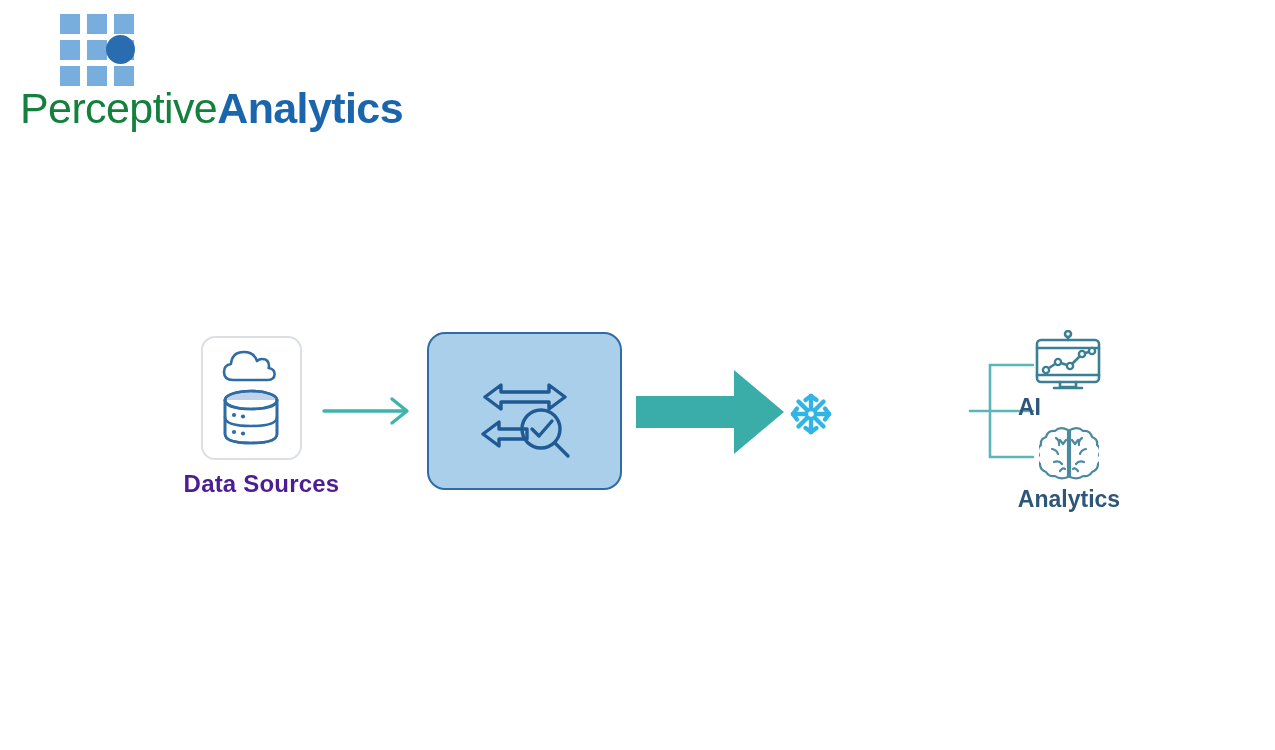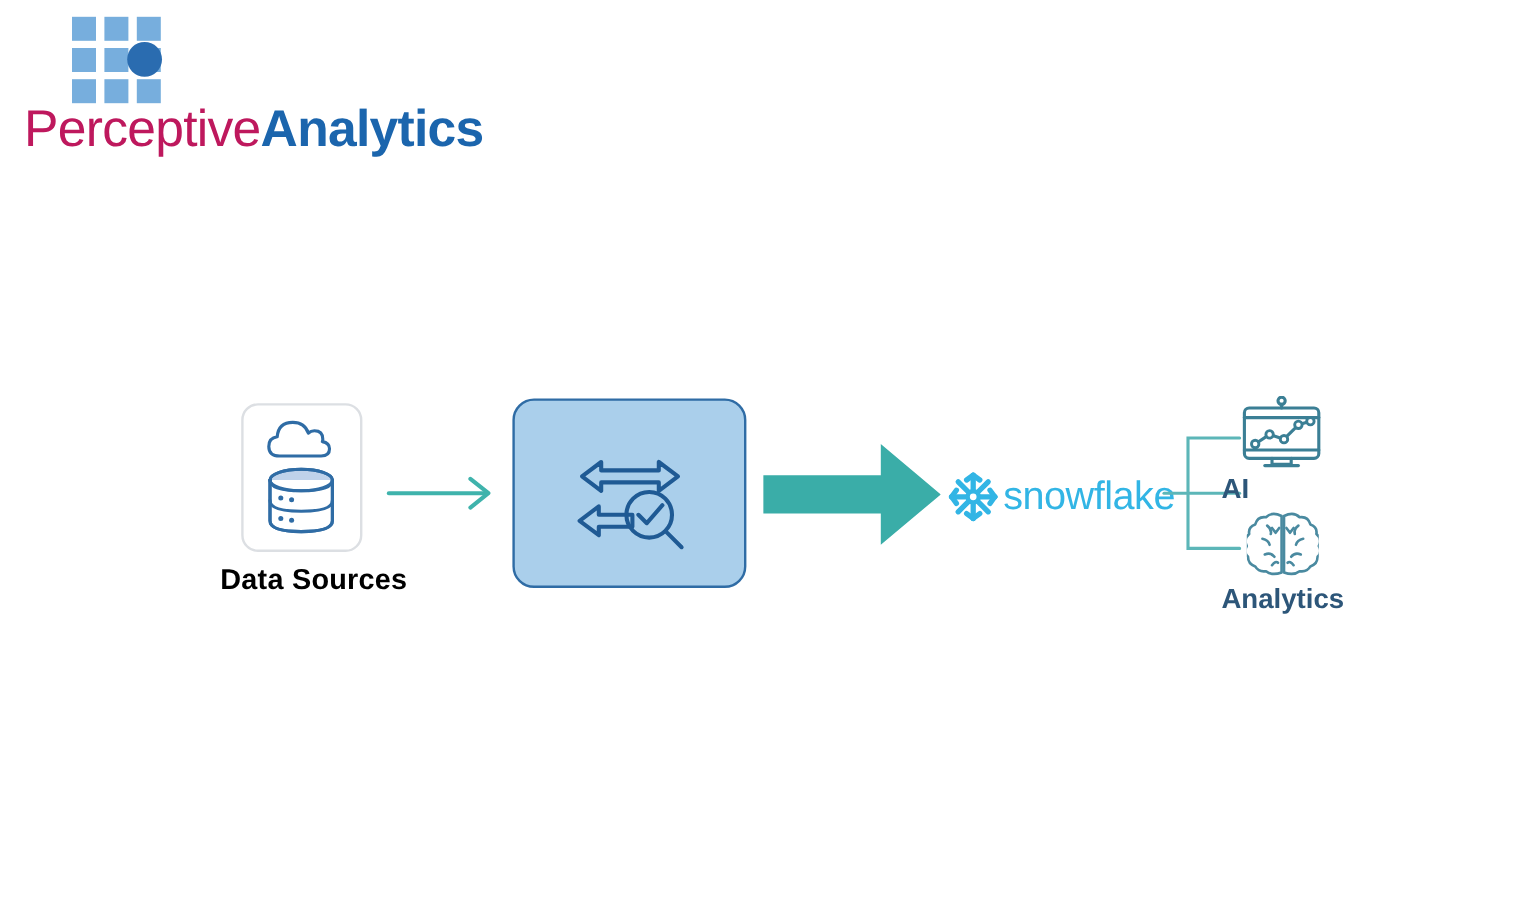--- a/index.html
+++ b/index.html
@@ -49,21 +49,21 @@
   #logo-wordmark {
     position: absolute;
     left: 0px;
     top: 70px;
     white-space: nowrap;
     font-size: 43px;
     line-height: 48px;
     letter-spacing: -0.6px;
   }
   #logo-word-perceptive {
-    color: #be185d;
+    color: #15803d;
     font-weight: 300;
   }
   #logo-word-analytics {
     color: #1b65ad;
     font-weight: bold;
   }
 
   
   #flow-diagram {
     position: absolute;
@@ -93,21 +93,21 @@
     box-sizing: border-box;
   }
   #data-sources-label {
     position: absolute;
     left: 0px;
     top: 134px;
     width: 163px;
     text-align: center;
     font-size: 24px;
     font-weight: bold;
-    color: #000000;
+    color: #4c1d95;
     letter-spacing: 0.2px;
   }
 
   
   #thin-arrow {
     position: absolute;
     left: 322px;
     top: 394px;
     width: 92px;
     height: 34px;
@@ -330,21 +330,20 @@
           <line x1="17.5" y1="37" x2="23" y2="41"></line>
           <line x1="28.5" y1="37" x2="23" y2="41"></line>
           <line x1="9" y1="17.5" x2="5" y2="23"></line>
           <line x1="9" y1="28.5" x2="5" y2="23"></line>
           <line x1="37" y1="17.5" x2="41" y2="23"></line>
           <line x1="37" y1="28.5" x2="41" y2="23"></line>
         </g>
         <circle cx="23" cy="23" r="4.6" fill="none" stroke="#32b5e5" stroke-width="3.6"></circle>
       </svg>
     </div>
-    <div id="snowflake-wordmark">snowflake</div>
   </div>
 
   <div id="branch-connector">
     <svg width="70" height="112" viewBox="0 0 70 112">
       <g stroke="#5cb6b8" stroke-width="2.6" fill="none" stroke-linecap="round">
         <path d="M68 10 L25 10 L25 102 L68 102"></path>
         <line x1="5" y1="56" x2="68" y2="56"></line>
       </g>
     </svg>
   </div>

